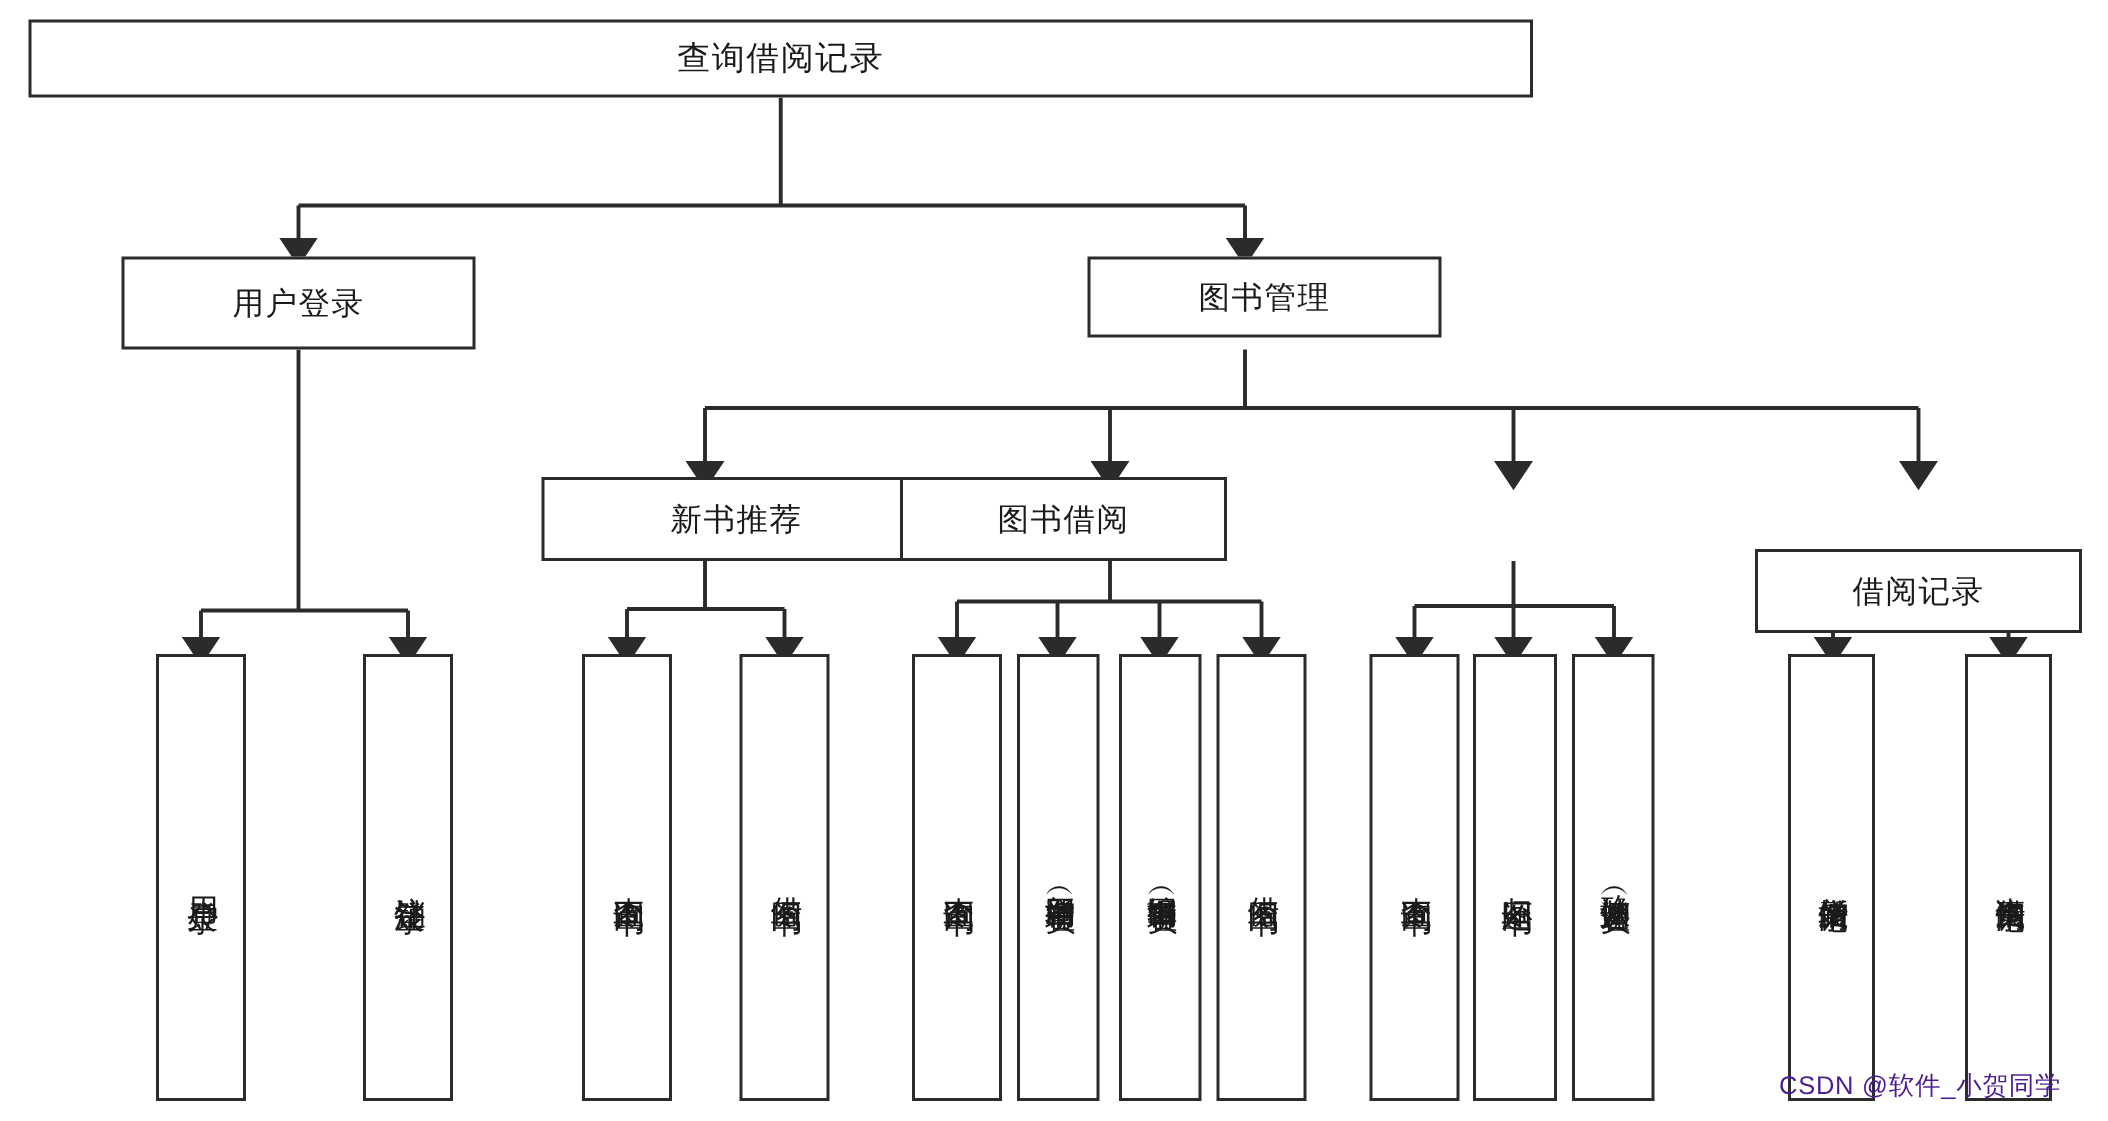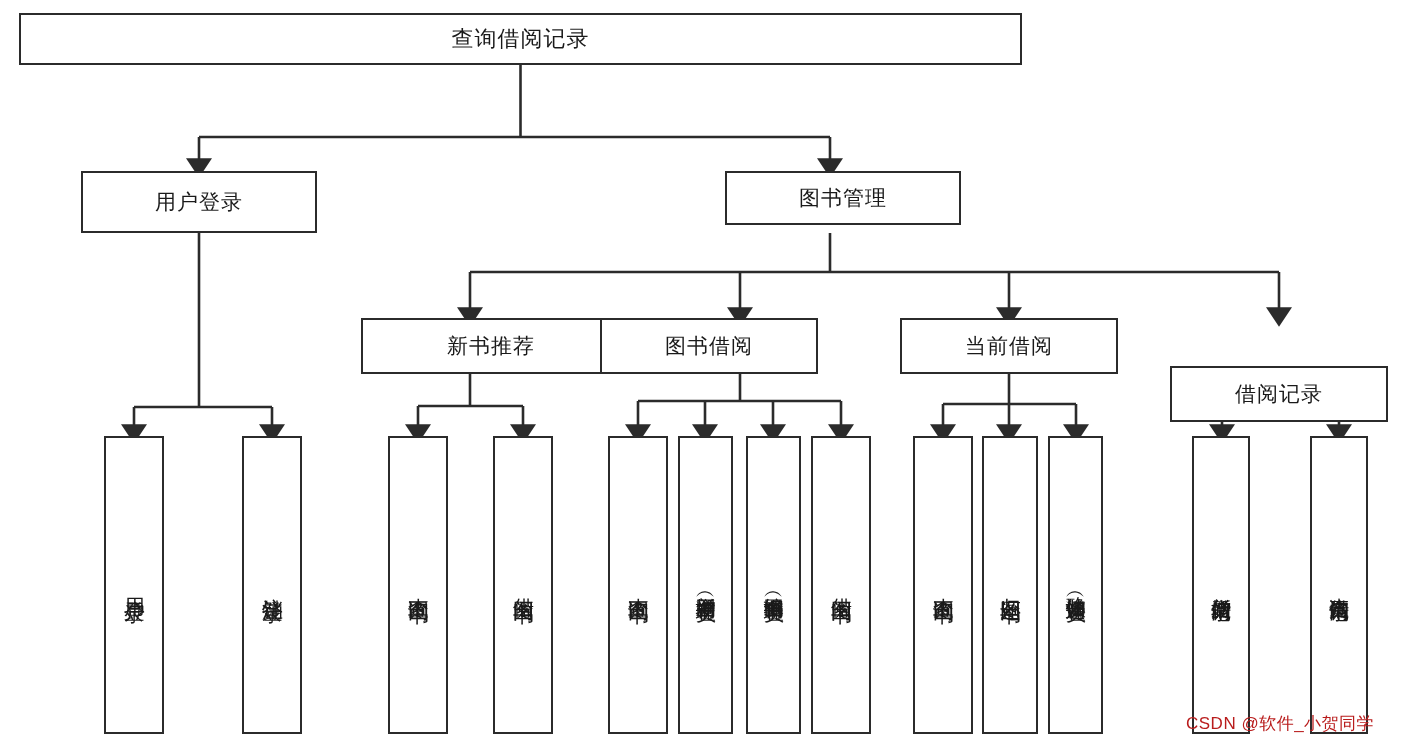--- a/index.html
+++ b/index.html
@@ -60,21 +60,21 @@
   }
   .vtext.tall {
     font-size: 20px;
     letter-spacing: 1px;
   }
   .watermark {
     position: absolute;
     left: 1186px;
     top: 712px;
     font-size: 17px;
-    color: #b91c1c;
+    color: #4c1d95;
     white-space: nowrap;
     z-index: 5;
     letter-spacing: 0.5px;
   }
 </style>
 </head>
 <body>
 
 <div id="canvas">
 
@@ -138,23 +138,20 @@
   <div class="node h" style="left:688px; top:171px; width:236px; height:54px;margin-left:37px;">
     <span>图书管理</span>
   </div>
 
   <div class="node h" style="left:361px; top:318px; width:260px; height:56px;">
     <span>新书推荐</span>
   </div>
   <div class="node h" style="left:600px; top:318px; width:218px; height:56px;">
     <span>图书借阅</span>
   </div>
-  <div class="node h" style="left:900px; top:318px; width:218px; height:56px;">
-    <span>当前借阅</span>
-  </div>
   <div class="node h" style="left:1170px; top:318px; width:218px; height:56px;margin-top:48px;">
     <span>借阅记录</span>
   </div>
 
   <div class="node v" style="left:104px; top:436px; width:60px; height:298px;">
     <span class="vtext">用户登录</span>
   </div>
   <div class="node v" style="left:242px; top:436px; width:60px; height:298px;">
     <span class="vtext">注销登录</span>
   </div>

